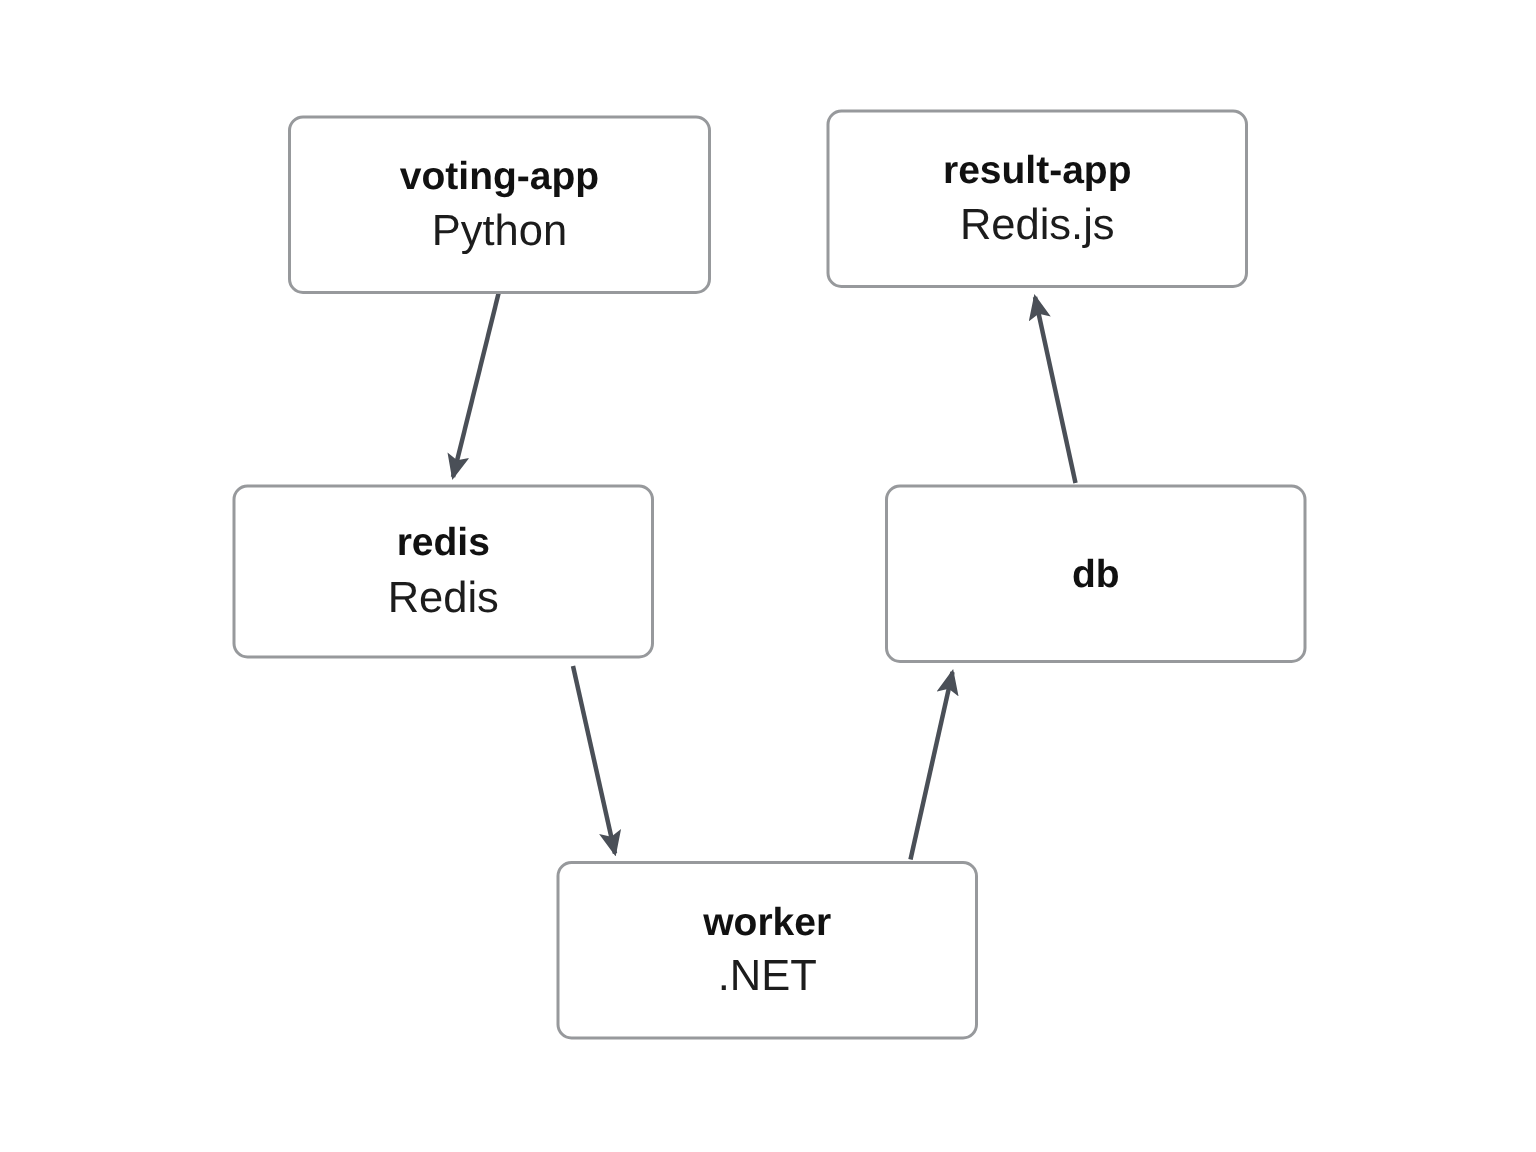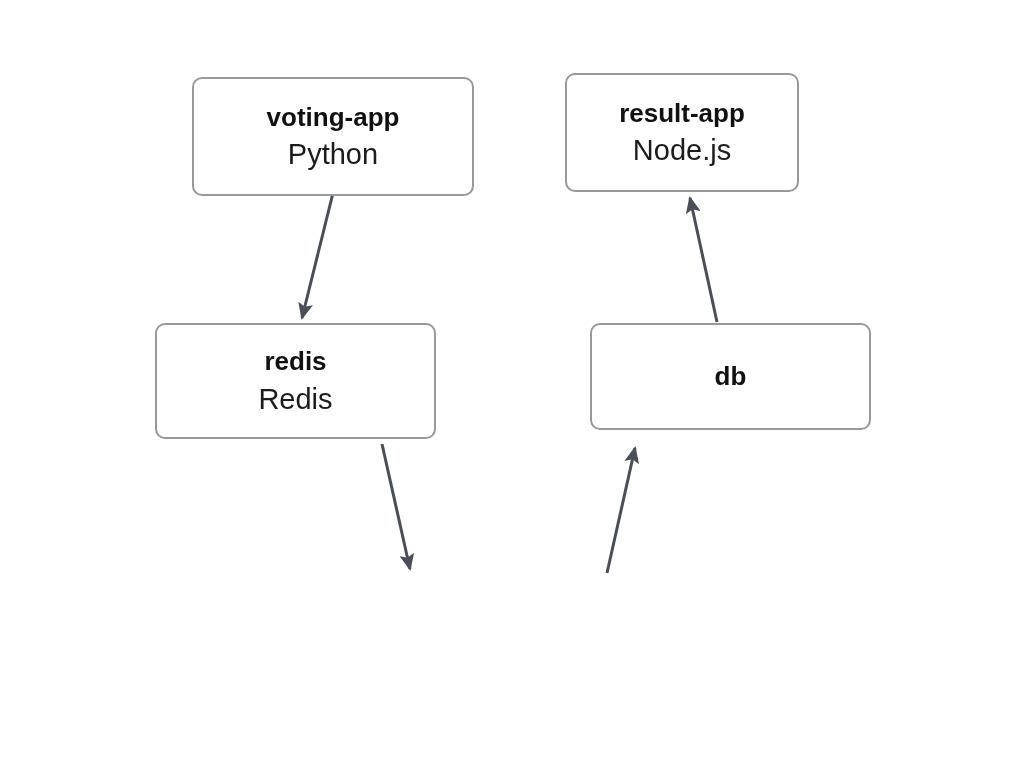--- a/index.html
+++ b/index.html
@@ -43,23 +43,23 @@
     line-height: 1.25;
   }
   .node-subtitle {
     font-size: 29px;
     font-weight: normal;
     color: #1c1c1c;
     line-height: 1.25;
   }
   
   #node-voting-app { left: 192px; top: 77px;  width: 282px; height: 119px; }
-  #node-result-app { left: 551px; top: 73px;  width: 234px; height: 119px; margin-left: 14px; }
+  #node-result-app { left: 551px; top: 73px;  width: 281px; height: 119px; }
   #node-redis      { left: 155px; top: 323px; width: 281px; height: 116px; }
-  #node-db         { left: 590px; top: 323px; width: 281px; height: 107px; align-items: center; }
+  #node-db         { left: 590px; top: 323px; width: 281px; height: 119px; align-items: center; }
   #node-worker     { left: 371px; top: 574px; width: 281px; height: 119px; }
 </style>
 </head>
 <body>
 
 <div class="canvas">
 
   <svg class="edges-layer" width="1024" height="768" viewBox="0 0 1024 768" xmlns="http://www.w3.org/2000/svg">
     <defs>
       <marker id="arrowhead" markerUnits="userSpaceOnUse" markerWidth="17" markerHeight="15" viewBox="0 0 17 15" refX="15" refY="7.5" orient="auto">
@@ -72,26 +72,30 @@
     <line x1="717" y1="322" x2="690" y2="198" stroke="#4a4f57" stroke-width="3" marker-end="url(#arrowhead)"></line>
   </svg>
 
   <div class="node" id="node-voting-app">
     <span class="node-title">voting-app</span>
     <span class="node-subtitle">Python</span>
   </div>
 
   <div class="node" id="node-result-app">
     <span class="node-title">result-app</span>
-    <span class="node-subtitle">Node.js</span>
+    <span class="node-subtitle">Redis.js</span>
   </div>
 
   <div class="node" id="node-redis">
     <span class="node-title">redis</span>
     <span class="node-subtitle">Redis</span>
   </div>
 
   <div class="node" id="node-db">
     <span class="node-title">db</span>
   </div>
 
+  <div class="node" id="node-worker">
+    <span class="node-title">worker</span>
+    <span class="node-subtitle">.NET</span>
+  </div>
 
 </div>
 
 </body></html>

